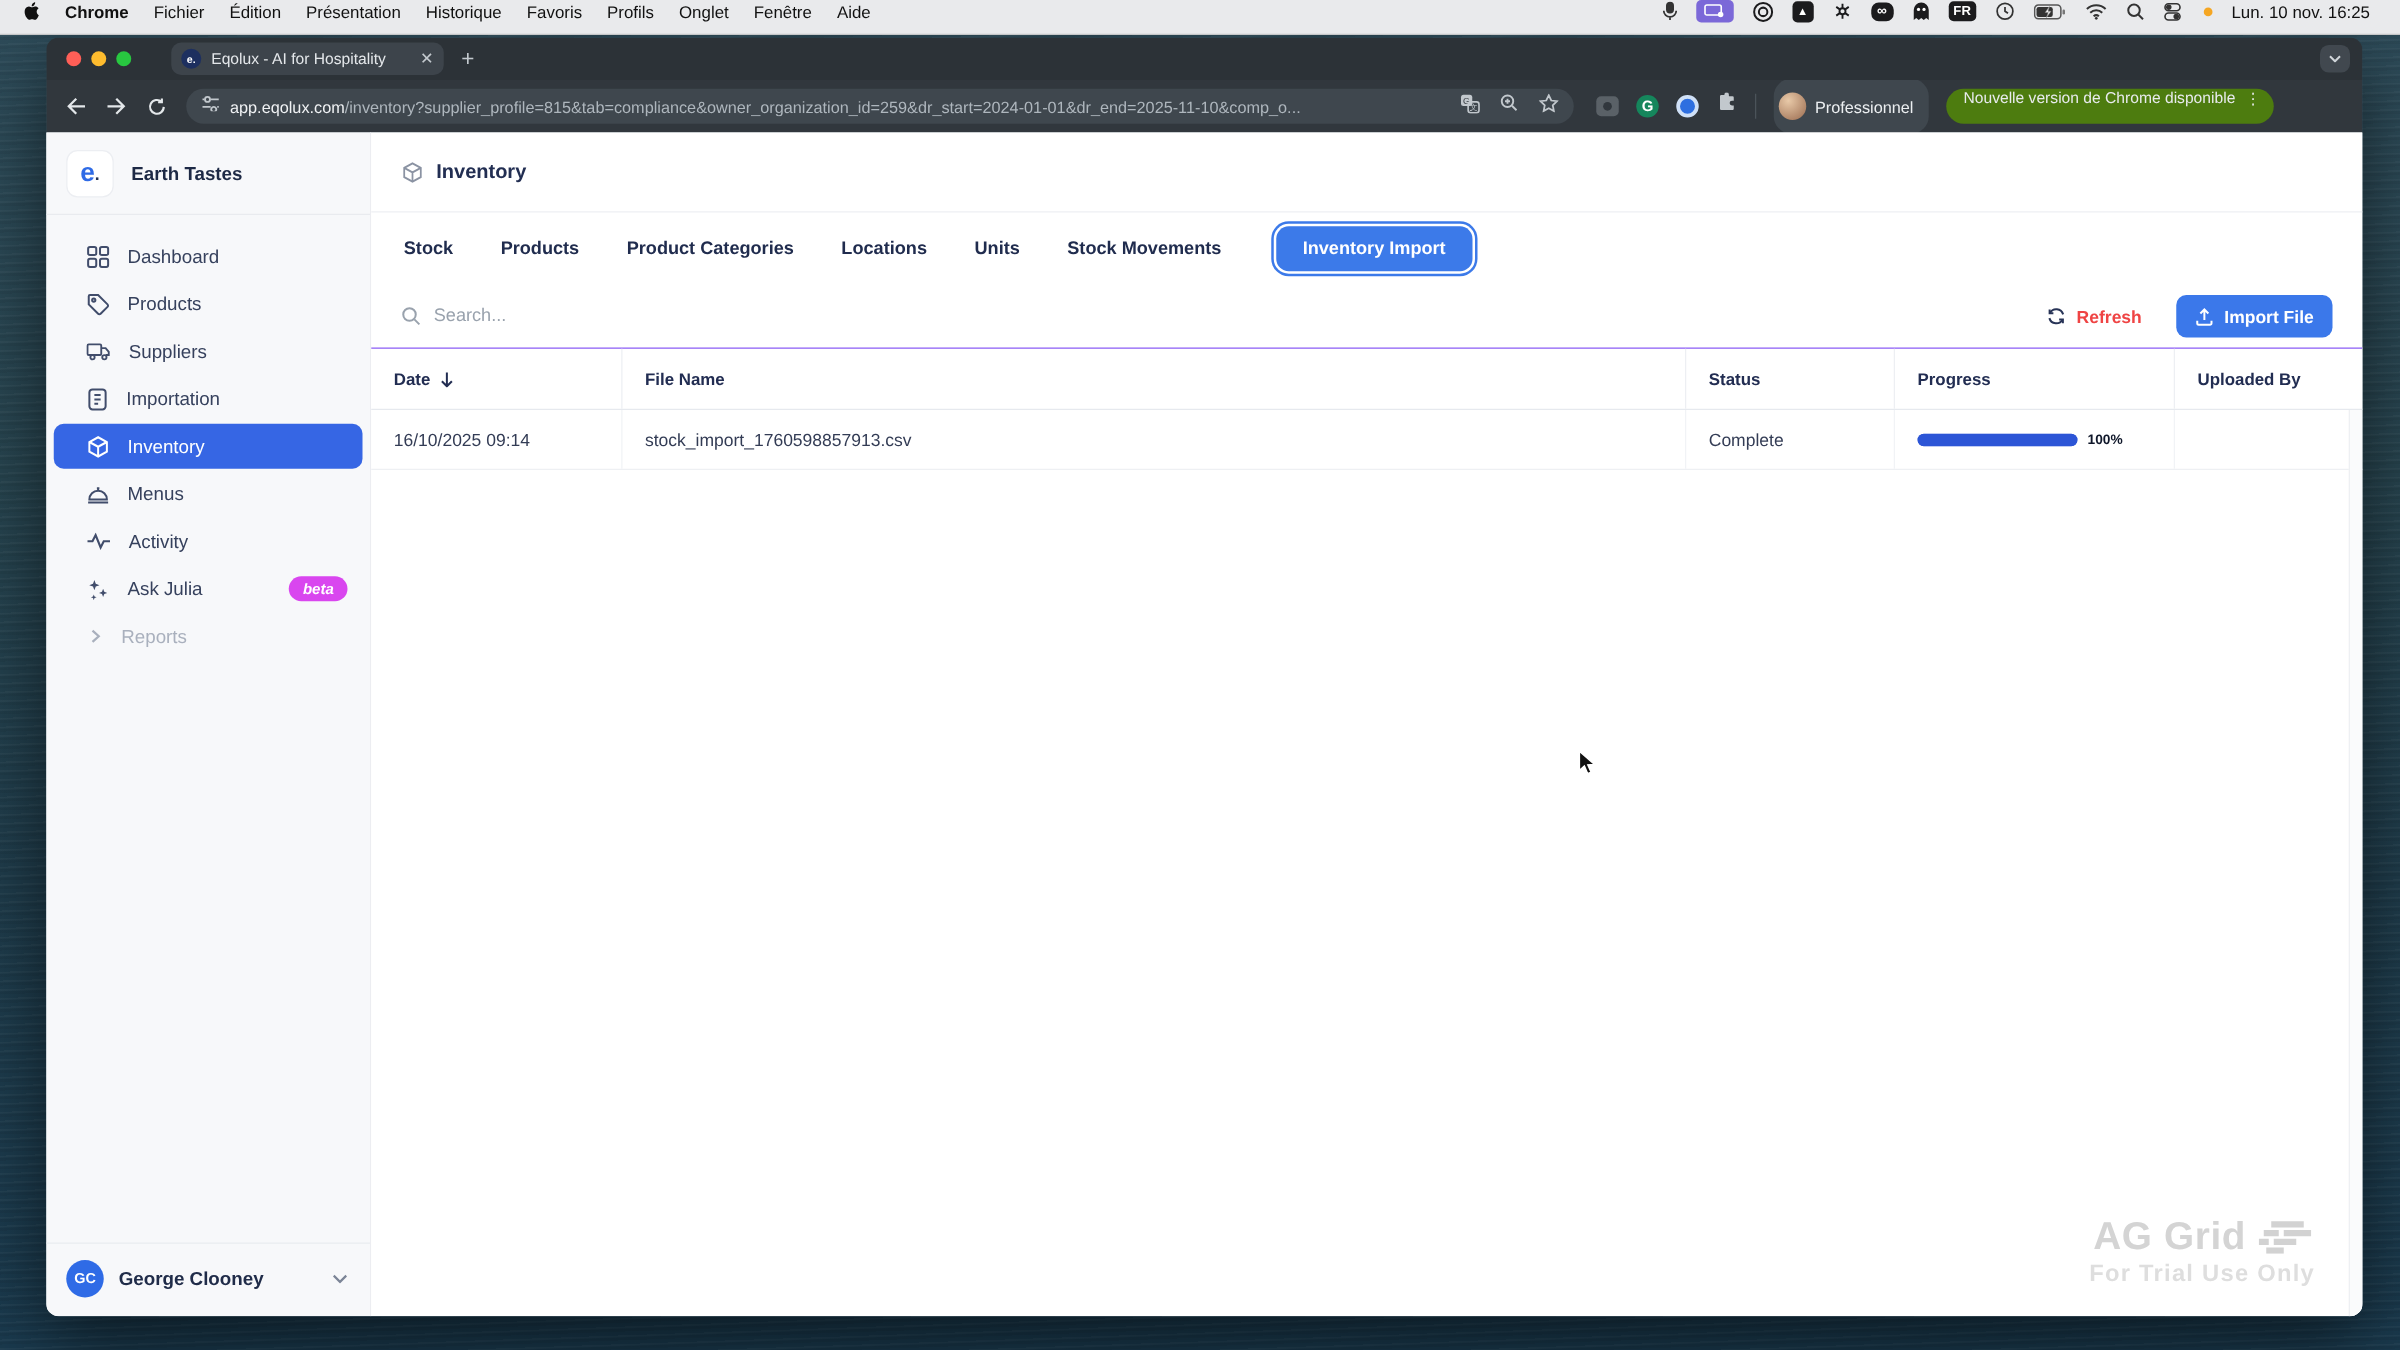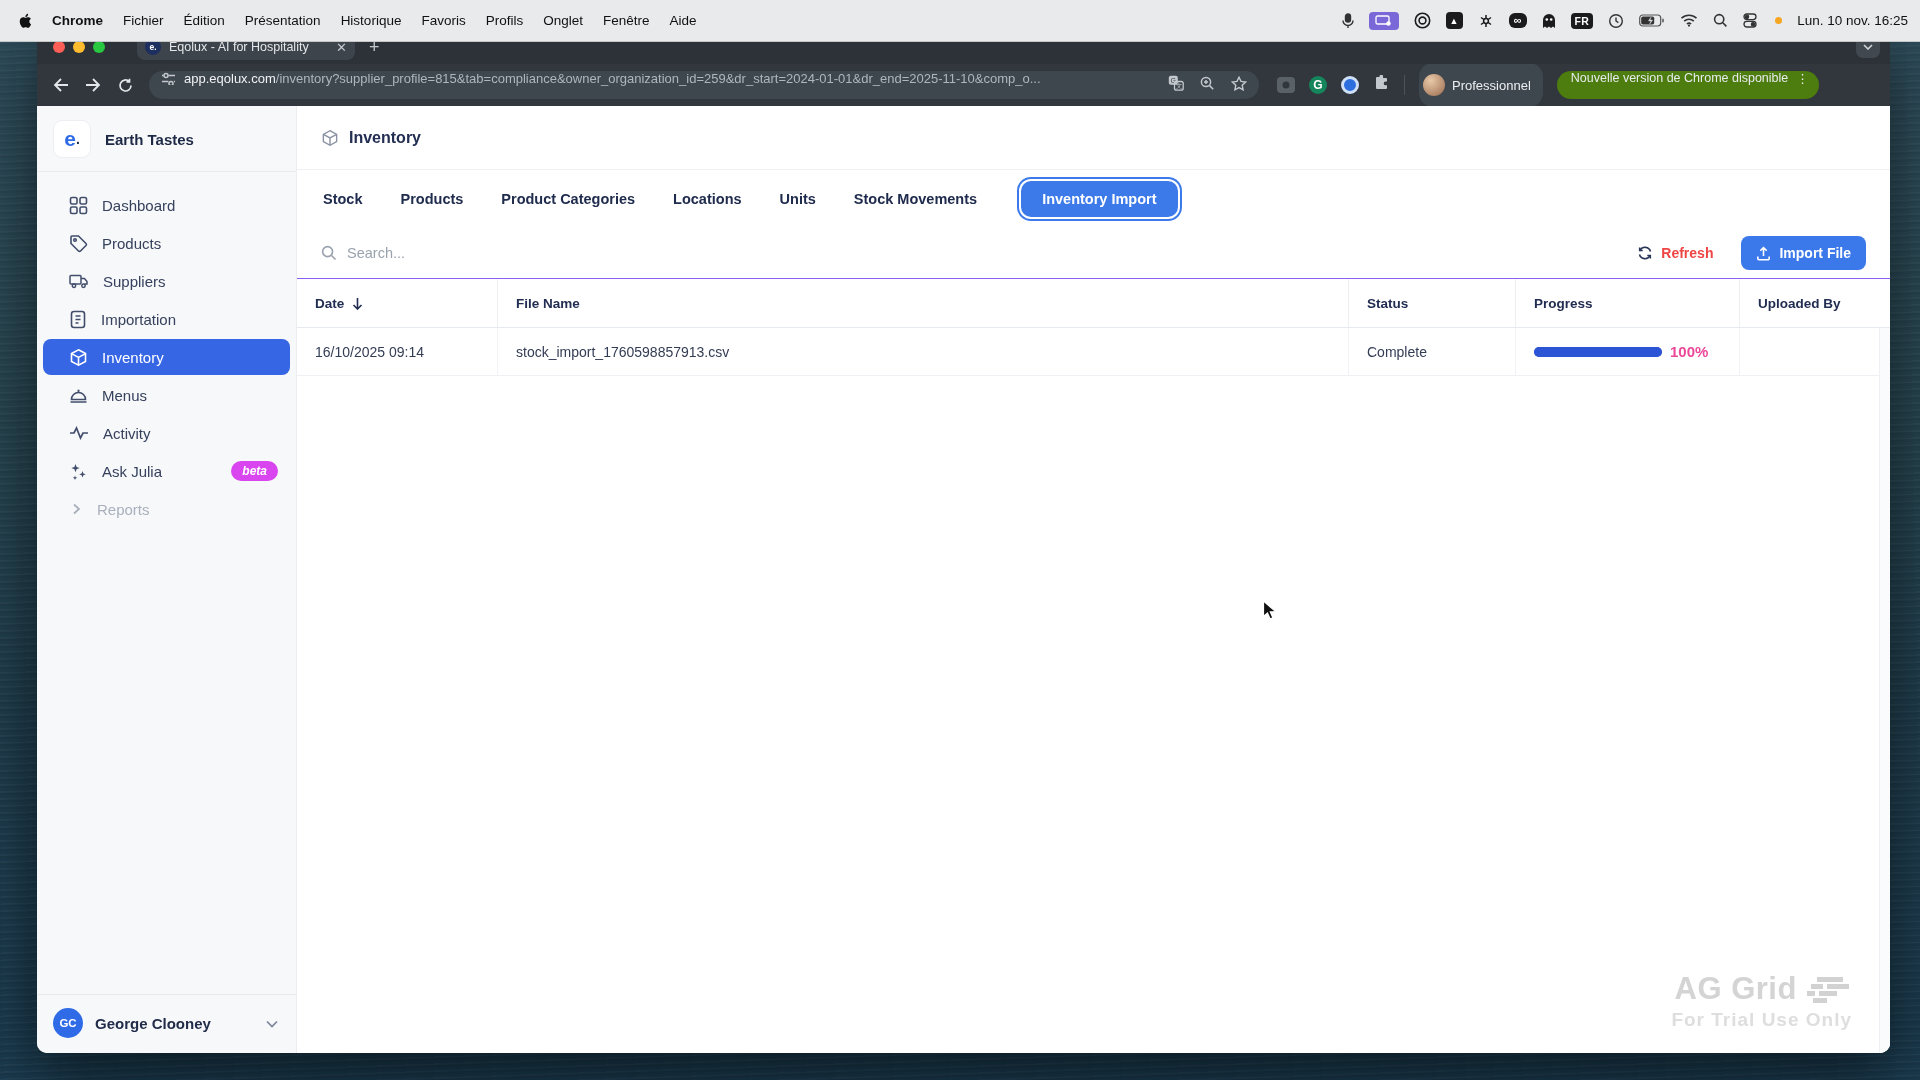--- a/index.html
+++ b/index.html
@@ -5,22 +5,22 @@
   * { margin:0; padding:0; box-sizing:border-box; }
   html,body { width:1920px; height:1080px; }
   body { font-family:"Liberation Sans","DejaVu Sans",sans-serif; }
   .screen{ position:relative; width:1920px; height:1080px; overflow:hidden;
     background:
       repeating-linear-gradient(178deg, rgba(255,255,255,0.035) 0 1px, rgba(0,0,0,0.05) 2px 4px, transparent 4px 7px),
       linear-gradient(180deg,#2e4c5a 0%,#27444f 35%,#1f3c4b 65%,#1a3a4e 100%);
   }
 
   
-  .menubar{ position:absolute; top:0; left:0; right:0; height:42px; background:#e9eaec;
-    display:flex; align-items:center; padding:0 12px 0 18px; font-size:13.5px; color:#111;
+  .menubar{ position:absolute; top:0; left:0; right:0; height:28px; background:#e9eaec;
+    display:flex; align-items:flex-start; padding:0 24px 0 18px; font-size:13.5px; color:#111;
     border-bottom:1px solid rgba(0,0,0,0.15); z-index:50;}
   .mb-left{ display:flex; align-items:center; gap:20px; }
   .mb-app{ font-weight:700; }
   .mb-item{ white-space:nowrap; }
   .mb-right{ margin-left:auto; display:flex; align-items:center; gap:15px; }
   .mb-ic{ display:inline-flex; align-items:center; justify-content:center; height:18px; }
   .pill-purple{ width:30px; height:18px; background:#7b68d8; border-radius:4px; display:flex; align-items:center; justify-content:center; }
   .fr-badge{ background:#1b1b1d; color:#fff; font-size:10.5px; font-weight:700; padding:2px 4px; border-radius:4px; letter-spacing:.3px;}
   .blk-sq{ width:17px; height:17px; background:#1b1b1d; border-radius:4px; color:#fff; display:flex; align-items:center; justify-content:center; font-size:9px; }
   .cc-blob{ width:18px; height:15px; background:#1b1b1d; border-radius:6px; color:#fff; display:flex; align-items:center; justify-content:center; font-size:11px; font-weight:700; line-height:1;}
@@ -41,21 +41,21 @@
     font-size:8.5px; font-weight:700; display:flex; align-items:center; justify-content:center; }
   .tab-title{ color:#e4e7ea; font-size:12.5px; flex:1; white-space:nowrap; overflow:hidden; }
   .tab-close{ color:#c3c9ce; font-size:13px; cursor:default; }
   .newtab{ color:#c3c9ce; font-size:18px; margin-left:14px; font-weight:400;}
   .tabsearch{ position:absolute; right:10px; top:6px; width:24px; height:22px; background:#41484f;
     border-radius:7px; color:#cfd4d8; display:flex; align-items:center; justify-content:center; font-size:11px;}
 
   .toolbar{ height:42px; background:#31373d; display:flex; align-items:center; padding:0 10px; gap:4px; }
   .nav-btn{ width:28px; height:28px; display:flex; align-items:center; justify-content:center; color:#c7ccd1; }
   .omnibox{ height:28px; background:#3f474e; border-radius:14px; flex:0 0 1110px; display:flex;
-    padding:0 12px; gap:8px; margin-left:6px; }
+    align-items:center; padding:0 12px; gap:8px; margin-left:6px; }
   .url{ font-size:13px; color:#aeb6bd; white-space:nowrap; overflow:hidden; flex:1;}
   .url b{ color:#f0f2f4; font-weight:400; }
   .omni-ics{ display:flex; gap:16px; color:#c2c8cd; align-items:center;}
   .ext-ics{ display:flex; gap:14px; align-items:center; margin-left:14px; color:#c2c8cd;}
   .g-circle{ width:18px; height:18px; border-radius:50%; background:#15865c; color:#fff; font-weight:700; font-size:12px; display:flex; align-items:center; justify-content:center;}
   .op-circle{ width:18px; height:18px; border-radius:50%; background:#2e6fe0; border:3px solid #cfe0f7; }
   .cam-sq{ width:18px; height:16px; border-radius:4px; background:#5a6167; display:flex; align-items:center; justify-content:center;}
   .tb-sep{ width:1px; height:20px; background:#4b535a; margin:0 10px;}
   .profile-chip{ height:44px; background:#3f474e; border-radius:14px; display:flex; align-items:center; gap:7px; padding:0 12px 0 4px;}
   .avatar-sm{ width:22px; height:22px; border-radius:50%; background:radial-gradient(circle at 35% 30%,#e8c9a8,#9a6b4f); }
@@ -104,21 +104,21 @@
   .grid{ flex:1; position:relative; display:flex; flex-direction:column; min-height:0;}
   .thead{ display:flex; height:50px; align-items:center; border-top:1px solid #8b5cf6; border-bottom:1px solid #e6e9ee; background:#fff;}
   .trow{ display:flex; height:48px; align-items:center; border-bottom:1px solid #eef0f3; }
   .cell{ padding:0 18px; display:flex; align-items:center; gap:8px; height:100%; overflow:hidden; white-space:nowrap;}
   .thead .cell{ font-size:13.5px; font-weight:700; color:#222d52; border-right:1px solid #edeff3;}
   .trow .cell{ font-size:14px; color:#333c55; border-right:1px solid #f1f3f6;}
   .cell:last-child{ border-right:none !important; }
   .col-date{ width:201px;} .col-file{ width:851px;} .col-status{ width:167px;} .col-progress{ width:224px;} .col-up{ flex:1;}
   .pbar{ width:128px; height:10px; border-radius:5px; background:#2c55d6; overflow:hidden; position:relative;}
   .pbar .fill{ position:absolute; left:0; top:0; bottom:0; background:#2c55d6; border-radius:5px;}
-  .plabel{ font-size:15px; font-weight:600; color:#ec4899; }
+  .plabel{ font-size:11px; font-weight:600; color:#0f172a; }
   .vtrack{ position:absolute; right:0; top:50px; bottom:0; width:11px; background:#fafbfc; border-left:1px solid #eef0f3;}
   .watermark{ position:absolute; right:38px; bottom:22px; text-align:center; color:#d6d6d6; user-select:none;}
   .wm-top{ display:flex; align-items:center; gap:10px; justify-content:center;}
   .wm-title{ font-size:31px; font-weight:700; letter-spacing:0.5px; color:#d4d4d4;}
   .wm-sub{ font-size:19px; font-weight:700; color:#dedede; margin-top:2px; letter-spacing:1px;}
 
   .cursor{ position:absolute; left:1262px; top:600px; z-index:99; }
 </style>
 </head>
 <body>

